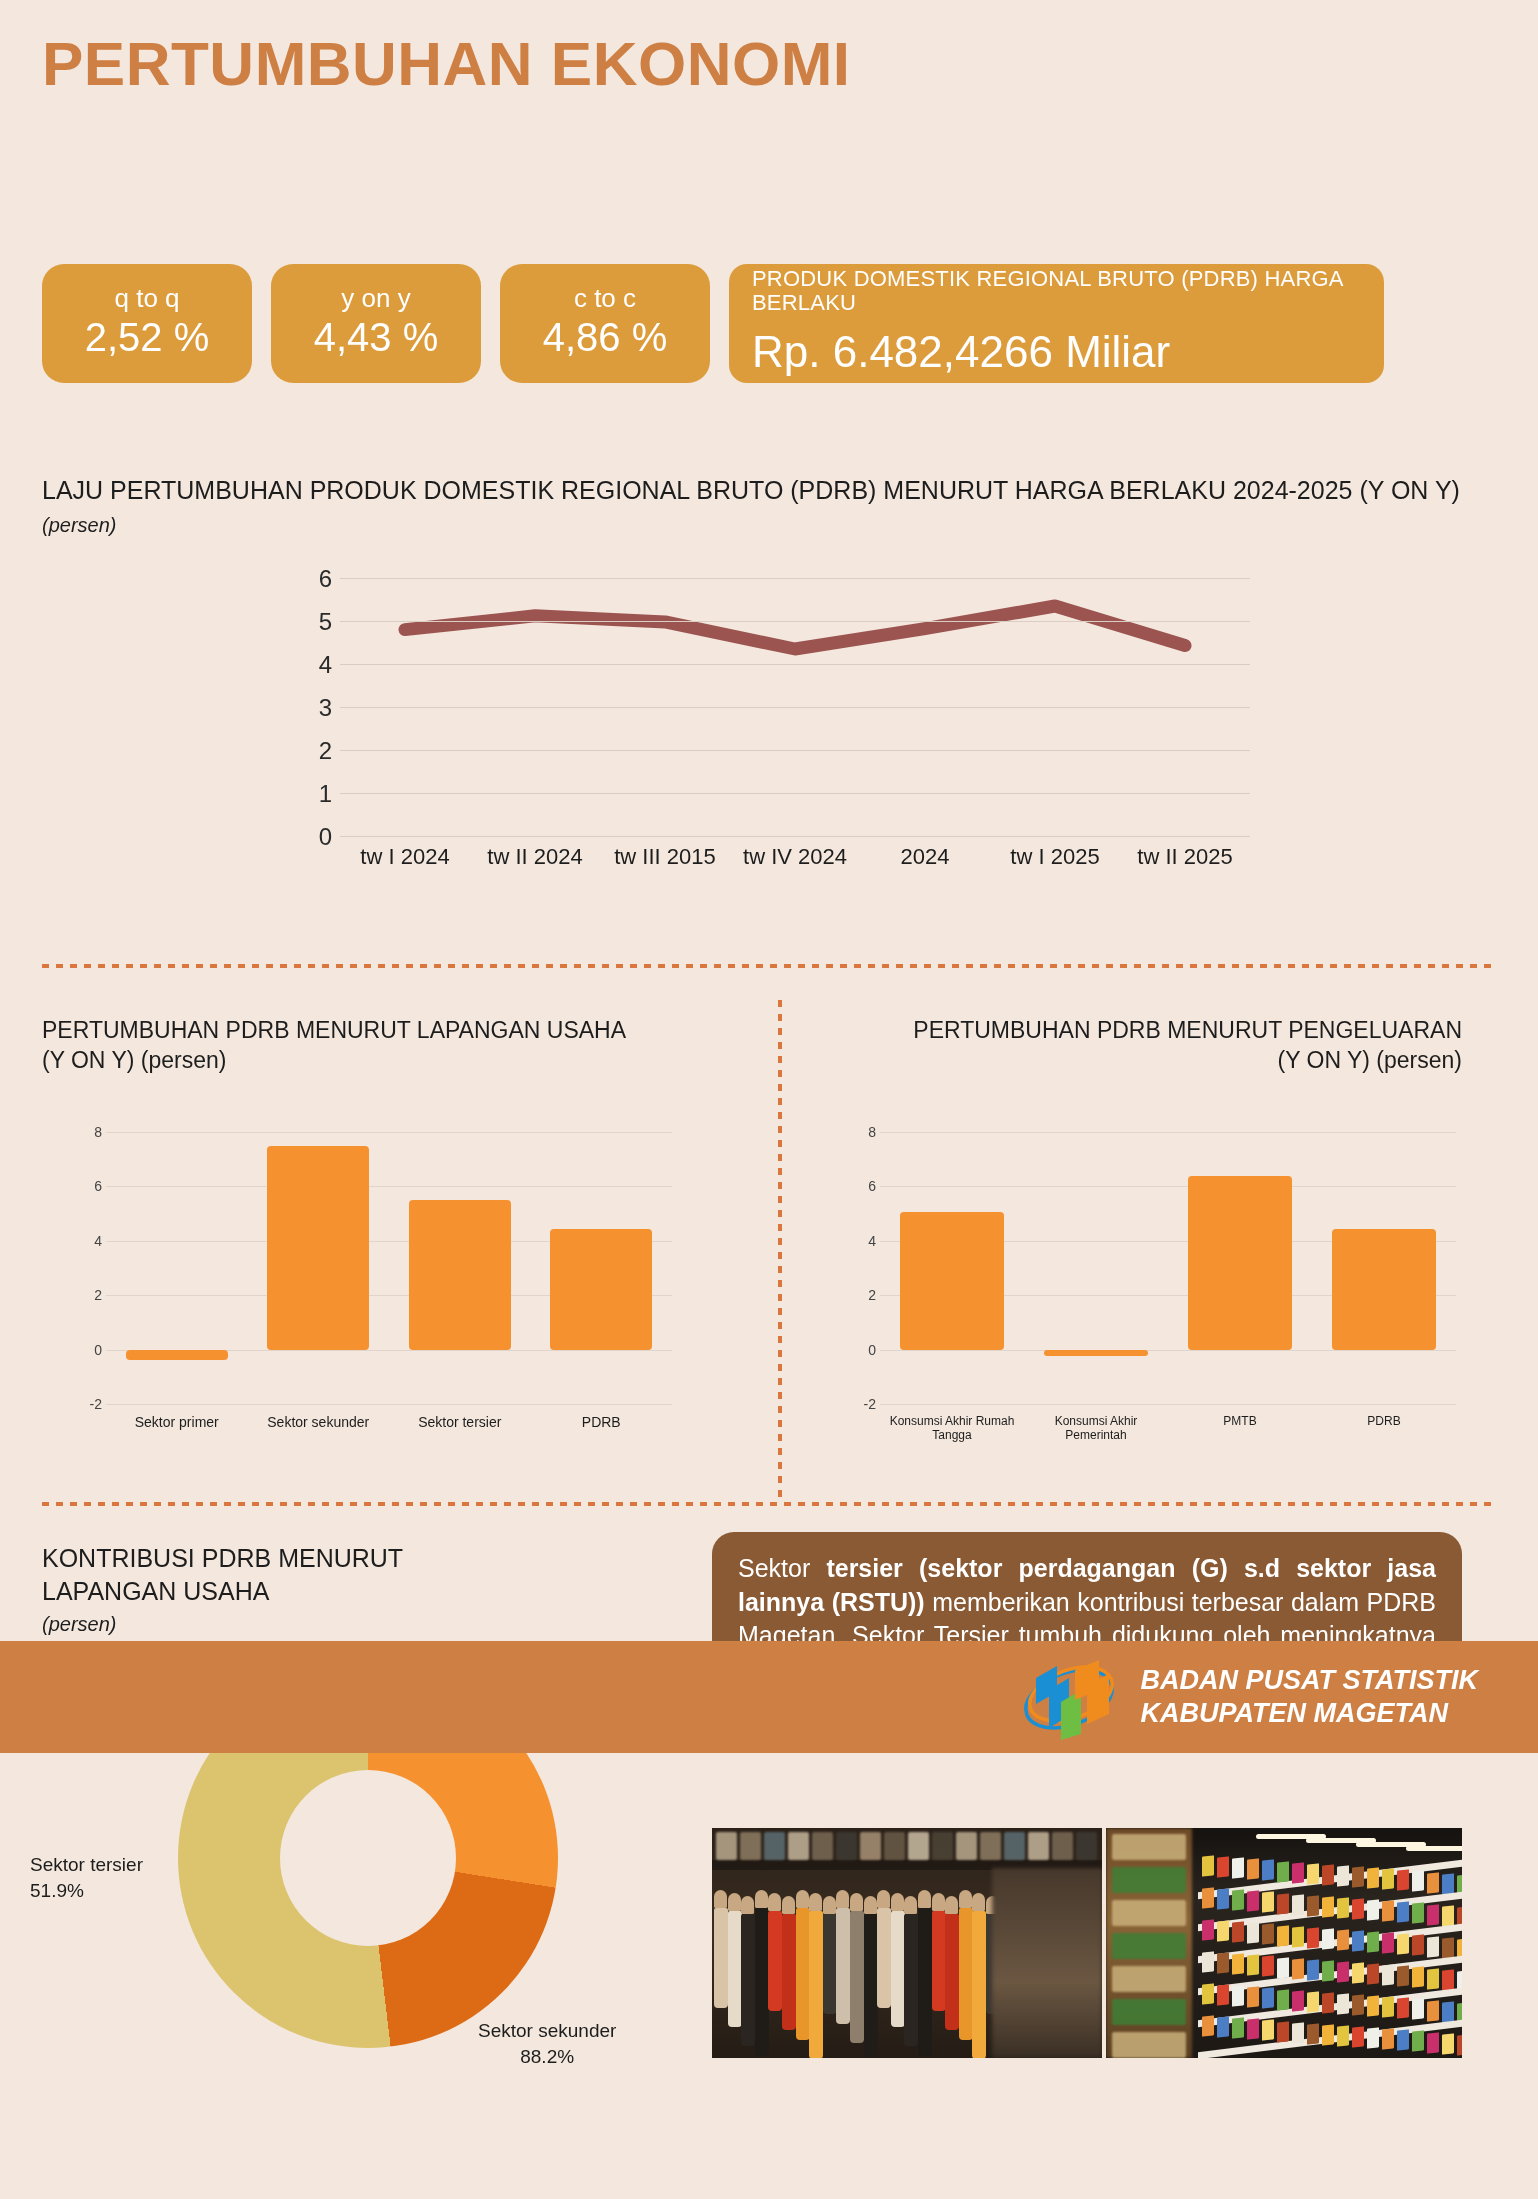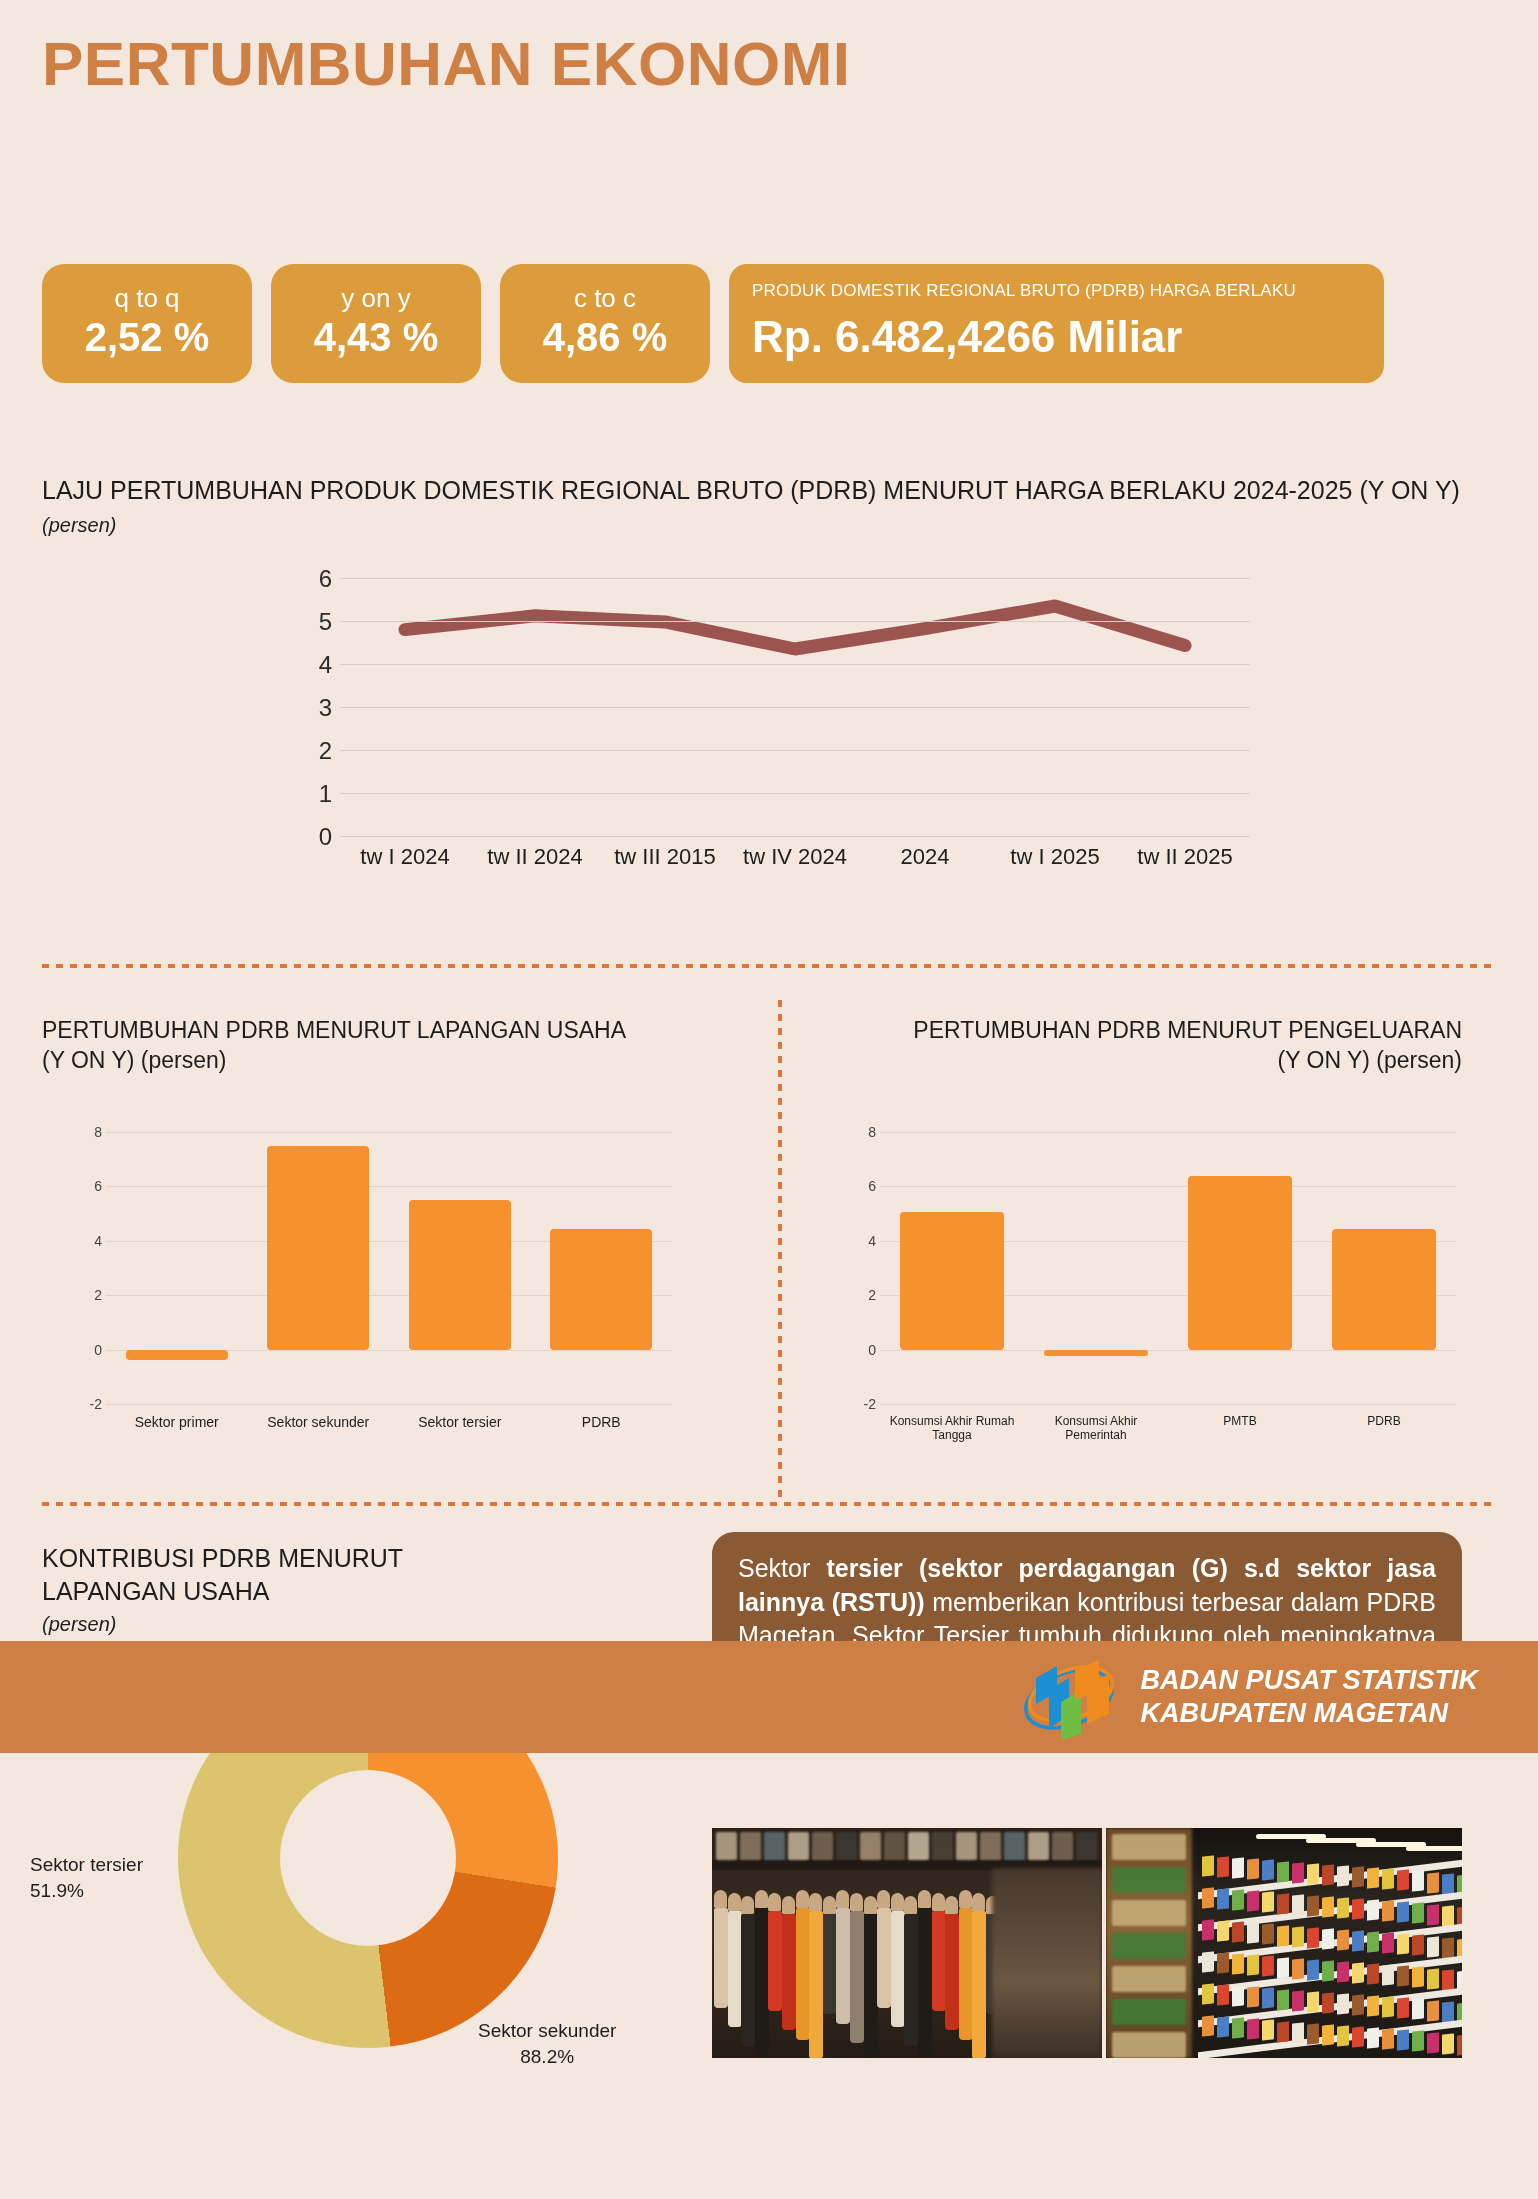--- a/index.html
+++ b/index.html
@@ -23,26 +23,26 @@
 
   
   .badges { position:absolute; left:42px; top:264px; display:flex; gap:19px; align-items:stretch; }
   .badge {
     background:#DD9C3C; border-radius:22px; color:#ffffff;
     display:flex; flex-direction:column; justify-content:center; align-items:center;
     padding:10px 14px 14px 14px;
   }
   .badge.small { width:210px; height:119px; }
   .badge-label { font-size:26px; font-weight:400; line-height:1.1; margin-bottom:2px; }
-  .badge-value { font-size:40px; font-weight:bold; line-height:1.1; }
+  .badge-value { font-size:40px; font-weight:normal; line-height:1.1; }
   .badge.wide {
     width:655px; height:119px; align-items:flex-start;
     padding-left:23px; border-radius:18px;
   }
-  .badge.wide .badge-label { font-size:17px; letter-spacing:0.2px; margin-bottom:12px; }
+  .badge.wide .badge-label { font-size:22px; letter-spacing:0.2px; margin-bottom:12px; }
   .badge.wide .badge-value { font-size:44px; }
 
   
   .sec-title {
     color:#1d1d1d; font-size:25px; line-height:1.3; font-weight:400;
   }
   .sec-title .sub { font-size:20px; font-style:italic; }
 
   #line-chart-title { position:absolute; left:42px; top:474px; width:1430px; }
 

